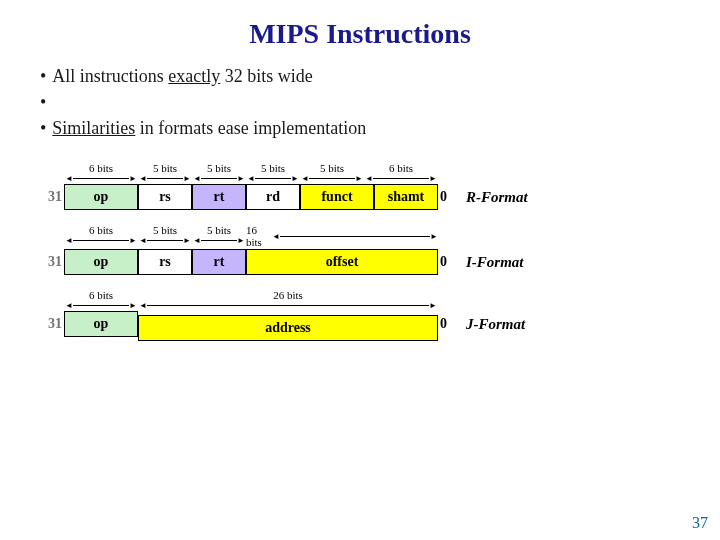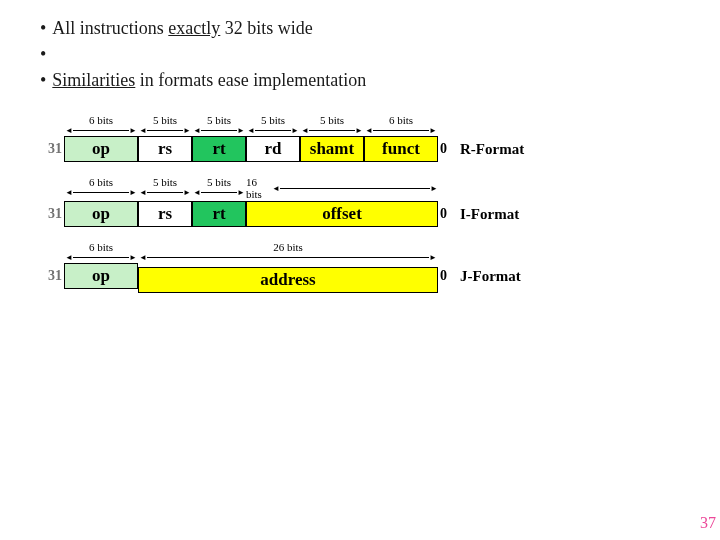--- a/index.html
+++ b/index.html
@@ -92,55 +92,57 @@
       width: 16px;
       text-align: left;
       margin-left: 2px;
       flex-shrink: 0;
     }
 
     .format-label {
       font-size: 15px;
       font-weight: bold;
       color: #000;
-      margin-left: 4px;
+      margin-left: 10px;
       flex-shrink: 0;
+      font-style: italic;
     }
 
     .field-box {
       display: flex;
       align-items: center;
       justify-content: center;
-      font-size: 17px;
+      font-size: 14px;
       font-weight: bold;
       border: 1.5px solid #000;
       height: 26px;
     }
 
     .field-op { background: #c8f0c8; color: #000; }
     .field-rs { background: #fff; color: #000; }
-    .field-rt { background: #22c55e; color: #000; }
+    .field-rt { background: #c4b5fd; color: #000; }
     .field-rd { background: #fff; color: #000; }
     .field-shamt { background: #ffff00; color: #000; }
     .field-funct { background: #ffff00; color: #000; }
     .field-offset { background: #ffff00; color: #000; }
     .field-address { background: #ffff00; color: #000; }
 
     .page-num {
       position: absolute;
       bottom: 8px;
-      right: 4px;
+      right: 12px;
       font-size: 16px;
-      color: #ec4899;
+      color: #0369a1;
     }
   </style>
 </head>
 <body>
 
 <div class="page">
+  <h1>MIPS Instructions</h1>
 
   <ul class="bullets">
     <li>
       <span class="bullet-dot">•</span>
       <span>All instructions <span class="underline">exactly</span> 32 bits wide</span>
     </li>
     <li>
       <span class="bullet-dot">•</span>
     </li>
     <li>
@@ -203,22 +205,22 @@
           </div>
         </div>
       </div>
 
       <div class="boxes-row">
         <span class="num-label">31</span>
         <div class="field-box field-op" style="width:74px;">op</div>
         <div class="field-box field-rs" style="width:54px;">rs</div>
         <div class="field-box field-rt" style="width:54px;">rt</div>
         <div class="field-box field-rd" style="width:54px;">rd</div>
+        <div class="field-box field-funct" style="width:74px;">funct</div>
         <div class="field-box field-shamt" style="width:64px;">shamt</div>
-        <div class="field-box field-funct" style="width:74px;">funct</div>
         <span class="zero-label">0</span>
         <span class="format-label">R-Format</span>
       </div>
     </div>
 
     <div class="format-row" style="margin-top:4px;">
       <div style="display:flex; align-items:flex-start; margin-left:24px; margin-right:106px; margin-bottom:1px;">
         <div style="width:74px; display:flex; flex-direction:column; align-items:center;">
           <span style="font-size:11px;">6 bits</span>
           <div style="display:flex;align-items:center;width:72px;">

